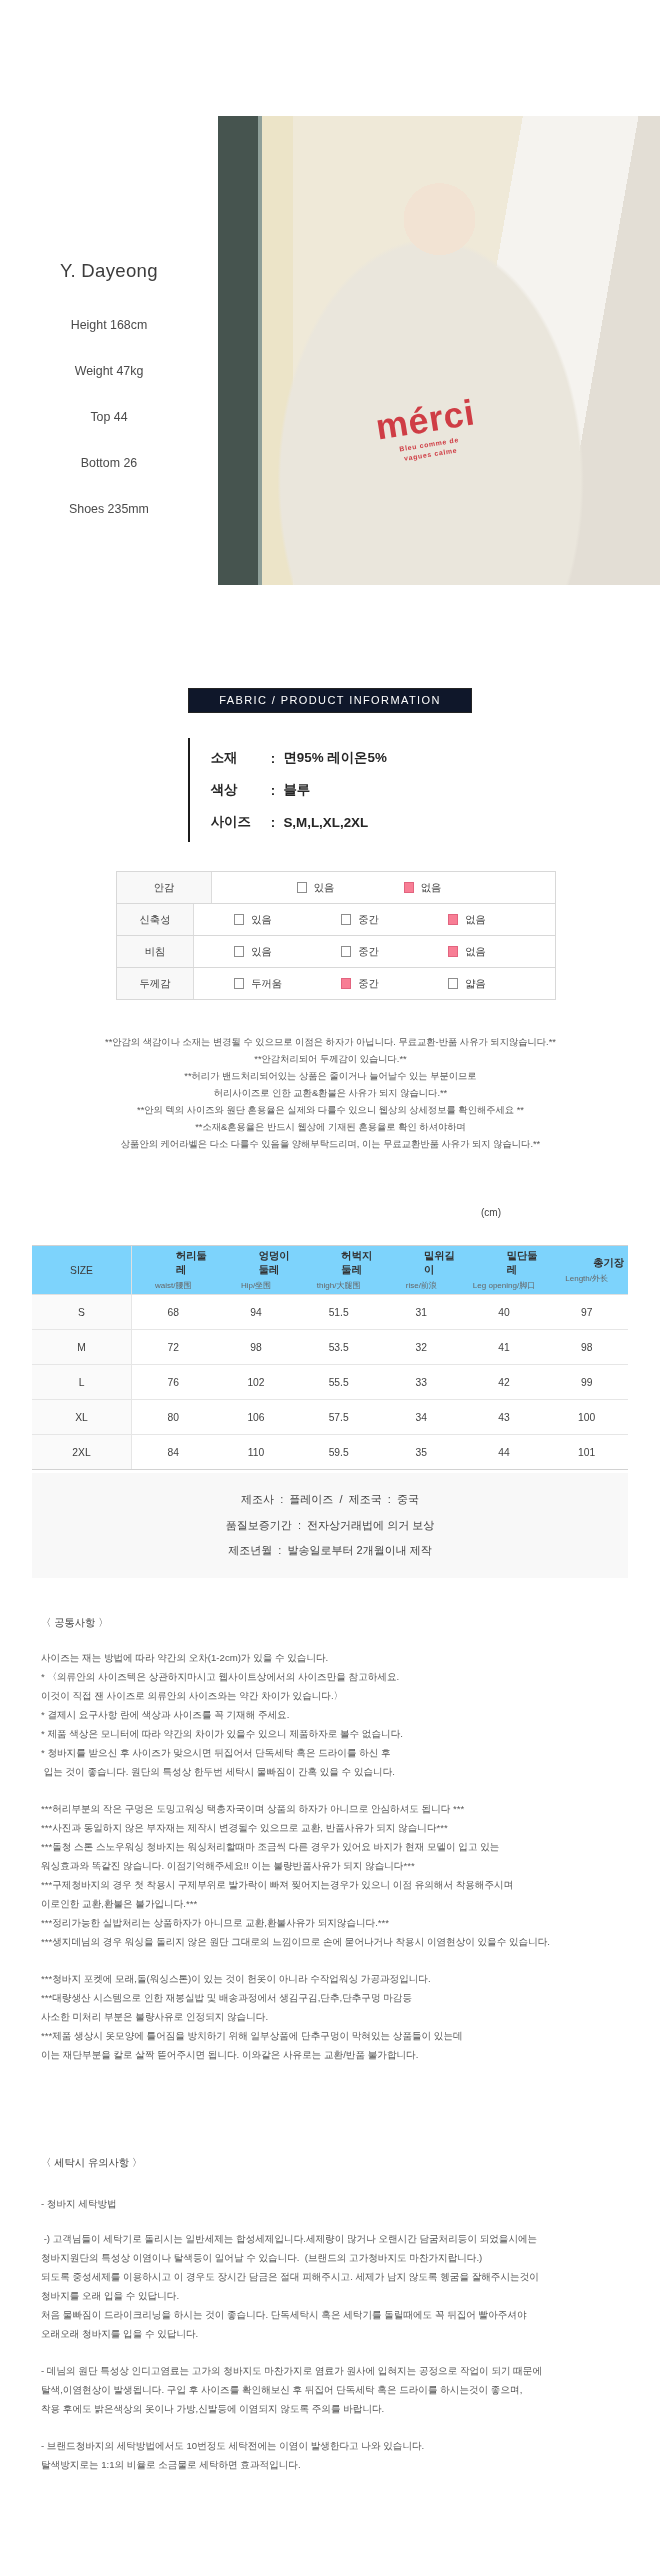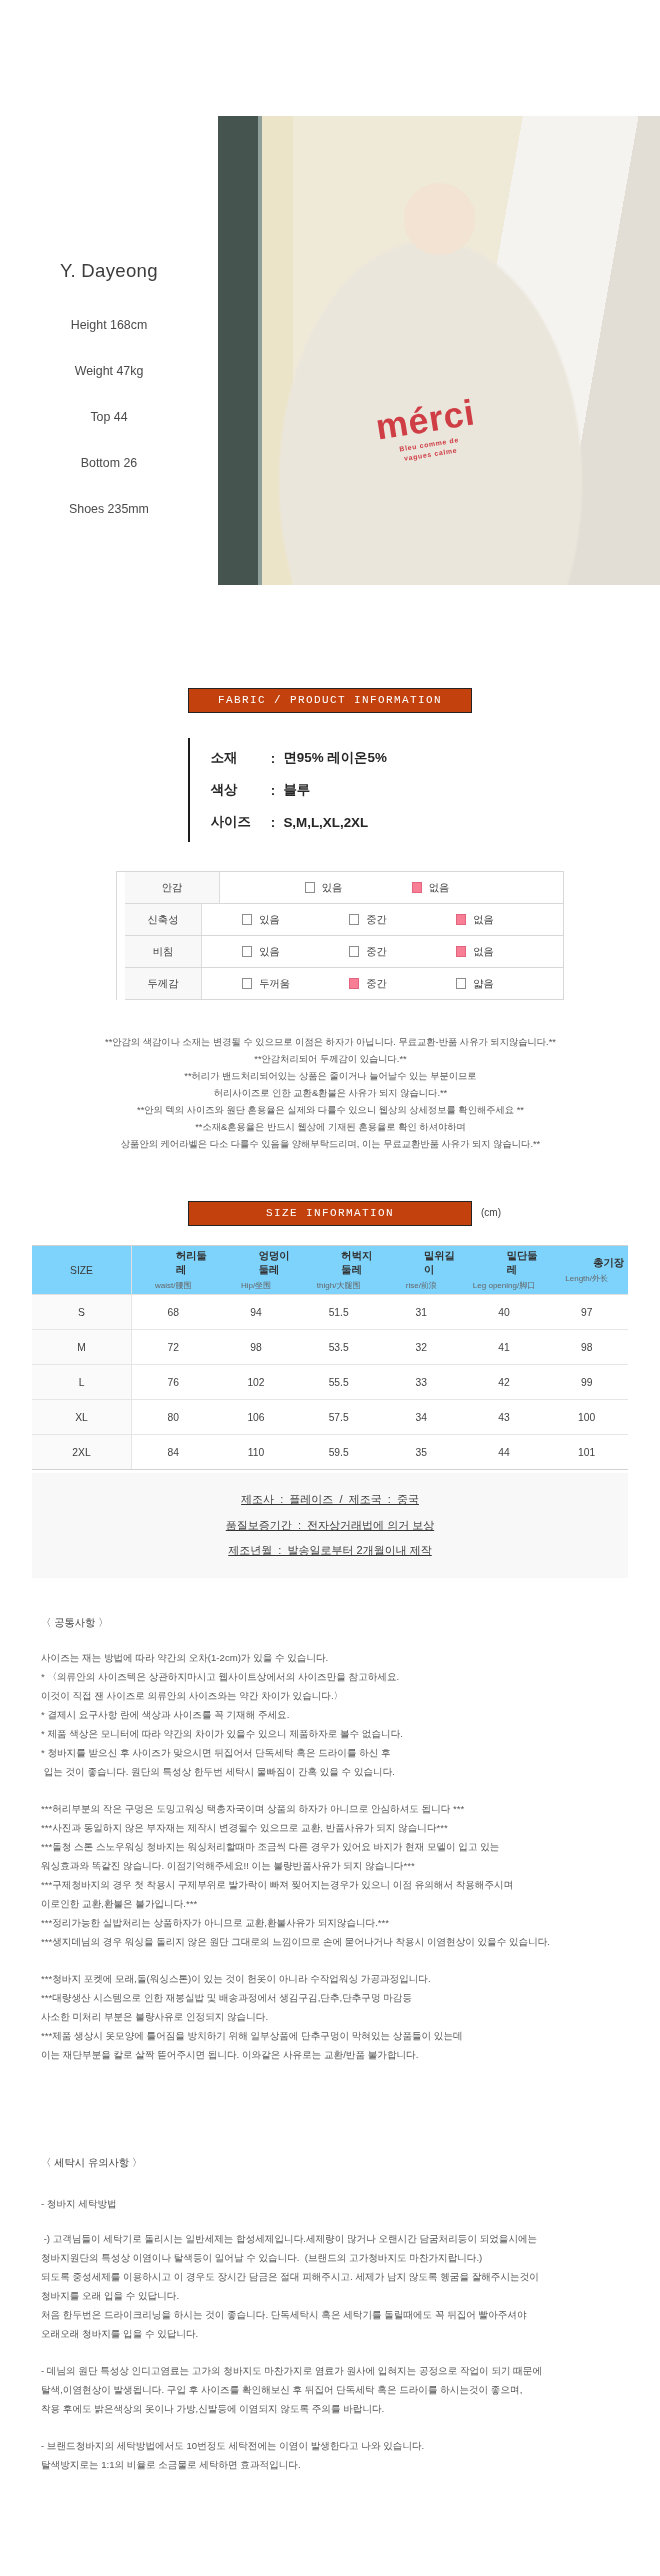--- a/index.html
+++ b/index.html
@@ -18,34 +18,34 @@
   .print-main{font-size:36px;font-weight:bold;letter-spacing:0.7px;line-height:1;}
   .print-sub{font-size:6.9px;font-weight:bold;letter-spacing:0.7px;margin-top:2.8px;}
 
   
   .model-info{position:absolute;left:0;top:260px;width:218px;text-align:center;}
   .model-name{font-size:18.6px;color:#3c3c3c;letter-spacing:0.3px;}
   .model-stats{margin-top:30px;}
   .stat-line{font-size:12.4px;color:#4a4a4a;line-height:27px;margin-top:19px;}
 
   
-  .bar{position:absolute;left:188px;width:282px;height:23.4px;background:#c2410c;border:0.7px solid #242424;
-       color:#fff;font-size:11px;letter-spacing:1.4px;text-align:center;line-height:23px;font-family:Liberation Mono, monospace;}
+  .bar{position:absolute;left:188px;width:282px;height:23.4px;background:#0f172a;border:0.7px solid #242424;
+       color:#fff;font-size:11px;letter-spacing:1.4px;text-align:center;line-height:23px;}
   .fabric-bar{top:688px;}
   .size-bar{top:1201px;}
   .unit{position:absolute;left:481px;top:1207px;font-size:10px;color:#444;}
 
   
   .specs{position:absolute;left:188px;top:738px;border-left:2.1px solid #1c1c1c;padding:4.1px 0 4.1px 20.7px;}
   .spec-row{display:flex;font-size:13.4px;color:#262626;font-weight:700;height:32px;align-items:center;}
   .spec-label{width:52px;}
   .spec-colon{width:20.7px;text-align:center;}
 
   
-  .attr-table{position:absolute;left:116px;top:871px;width:438px;border:0.7px solid #d8d8d8;border-bottom:none;padding-left:8px;}
+  .attr-table{position:absolute;left:116px;top:871px;width:438px;border:0.7px solid #d8d8d8;border-bottom:none;}
   .attr-row{display:flex;height:31px;border-bottom:0.7px solid #d8d8d8;}
   .attr-label{width:94px;background:#f8f8f8;border-right:0.7px solid #dcdcdc;
               display:flex;align-items:center;justify-content:center;font-size:10.3px;color:#3e3e3e;}
   .attr-options{flex:1;display:flex;align-items:center;padding-left:40px;justify-content:center;}
   .attr-option{width:107px;display:flex;align-items:center;font-size:10.3px;color:#3e3e3e;}
   .cbx{width:10.3px;height:10.3px;border:1.4px solid #8d8d8d;background:#fff;margin-right:6.9px;box-sizing:border-box;}
   .cbx.checked{background:#f87e95;border-color:#e2647f;}
 
   
   .notices{position:absolute;left:0;top:1034px;width:661px;text-align:center;}
@@ -58,21 +58,21 @@
   .st-hcell .kr{font-size:10.3px;font-weight:700;color:#333;margin-left:44px;}
   .st-hcell .sub{font-size:8px;color:#666;margin-top:2.8px;}
   .st-hcell.first{border-right:0.7px solid #e0e0e0;font-size:10.3px;color:#3a3a3a;}
   .st-row{display:grid;grid-template-columns:100px repeat(6,1fr);height:34px;border-bottom:0.7px solid #e6e6e6;}
   .st-row:last-child{border-bottom:none;}
   .st-cell{display:flex;align-items:center;justify-content:center;font-size:10.3px;color:#424242;}
   .st-cell.first{background:#fafafa;border-right:0.7px solid #e6e6e6;color:#3a3a3a;}
 
   
   .mfg-box{position:absolute;left:32px;top:1473px;width:596px;height:105px;background:#f8f8f8;
-           display:flex;flex-direction:column;align-items:center;justify-content:center;text-decoration:underline;}
+           display:flex;flex-direction:column;align-items:center;justify-content:center;}
   .mfg-line{font-size:11px;color:#3f3f3f;line-height:25.5px;white-space:pre-wrap;}
 
   
   .notes{position:absolute;left:41px;width:592px;}
   .notes-common{top:1616px;}
   .notes-washing{top:2156px;}
   .note-heading{font-size:10.3px;color:#3f3f3f;margin-bottom:5.5px;}
   .note-group{margin-top:18px;}
   .note-line{font-size:9.6px;color:#555;line-height:19px;white-space:pre-wrap;}
   .note-sub{font-size:9.6px;color:#555;margin-top:27.5px;}
@@ -188,21 +188,20 @@
   <div class="notices" id="notices">
       <div class="notice-line">**안감의 색감이나 소재는 변경될 수 있으므로 이점은 하자가 아닙니다. 무료교환-반품 사유가 되지않습니다.**</div>
       <div class="notice-line">**안감처리되어 두께감이 있습니다.**</div>
       <div class="notice-line">**허리가 밴드처리되어있는 상품은 줄이거나 늘어날수 있는 부분이므로</div>
       <div class="notice-line">허리사이즈로 인한 교환&amp;환불은 사유가 되지 않습니다.**</div>
       <div class="notice-line">**안의 텍의 사이즈와 원단 혼용율은 실제와 다를수 있으니 웹상의 상세정보를 확인해주세요 **</div>
       <div class="notice-line">**소재&amp;혼용율은 반드시 웹상에 기재된 혼용율로 확인 하셔야하며</div>
       <div class="notice-line">상품안의 케어라벨은 다소 다를수 있음을 양해부탁드리며, 이는 무료교환반품 사유가 되지 않습니다.**</div>
     </div>
 
-  <div class="bar size-bar">SIZE  INFORMATION</div>
   <div class="unit">(cm)</div>
   <div class="size-table" id="size-table">
       <div class="st-header">
         <div class="st-hcell first">SIZE</div>
         <div class="st-hcell">
           <div class="kr">허리둘레</div>
           <div class="sub">waist/腰围</div>
         </div>
         <div class="st-hcell">
           <div class="kr">엉덩이둘레</div>
@@ -309,21 +308,21 @@
     </div>
 
   <div class="notes notes-washing" id="washing-notes">
       <div class="note-heading">〈 세탁시 유의사항 〉</div>
       <div class="note-sub">- 청바지 세탁방법</div>
       <div class="note-group">
         <div class="note-line"> -) 고객님들이 세탁기로 돌리시는 일반세제는 합성세제입니다.세제량이 많거나 오랜시간 담굼처리등이 되었을시에는</div>
         <div class="note-line">청바지원단의 특성상 이염이나 탈색등이 일어날 수 있습니다.  (브랜드의 고가청바지도 마찬가지랍니다.)</div>
         <div class="note-line">되도록 중성세제를 이용하시고 이 경우도 장시간 담금은 절대 피해주시고. 세제가 남지 않도록 헹굼을 잘해주시는것이</div>
         <div class="note-line">청바지를 오래 입을 수 있답니다.</div>
-        <div class="note-line">처음 한두번은 드라이크리닝을 하시는 것이 좋습니다. 단독세탁시 혹은 세탁기를 돌릴때에도 꼭 뒤집어 빨아주셔야</div>
+        <div class="note-line">처음 물빠짐이 드라이크리닝을 하시는 것이 좋습니다. 단독세탁시 혹은 세탁기를 돌릴때에도 꼭 뒤집어 빨아주셔야</div>
         <div class="note-line">오래오래 청바지를 입을 수 있답니다.</div>
       </div>
       <div class="note-group">
         <div class="note-line">- 데님의 원단 특성상 인디고염료는 고가의 청바지도 마찬가지로 염료가 원사에 입혀지는 공정으로 작업이 되기 때문에</div>
         <div class="note-line">탈색,이염현상이 발생됩니다. 구입 후 사이즈를 확인해보신 후 뒤집어 단독세탁 혹은 드라이를 하시는것이 좋으며,</div>
         <div class="note-line">착용 후에도 밝은색상의 옷이나 가방,신발등에 이염되지 않도록 주의를 바랍니다.</div>
       </div>
       <div class="note-group">
         <div class="note-line">- 브랜드청바지의 세탁방법에서도 10번정도 세탁전에는 이염이 발생한다고 나와 있습니다.</div>
         <div class="note-line">탈색방지로는 1:1의 비율로 소금물로 세탁하면 효과적입니다.</div>

